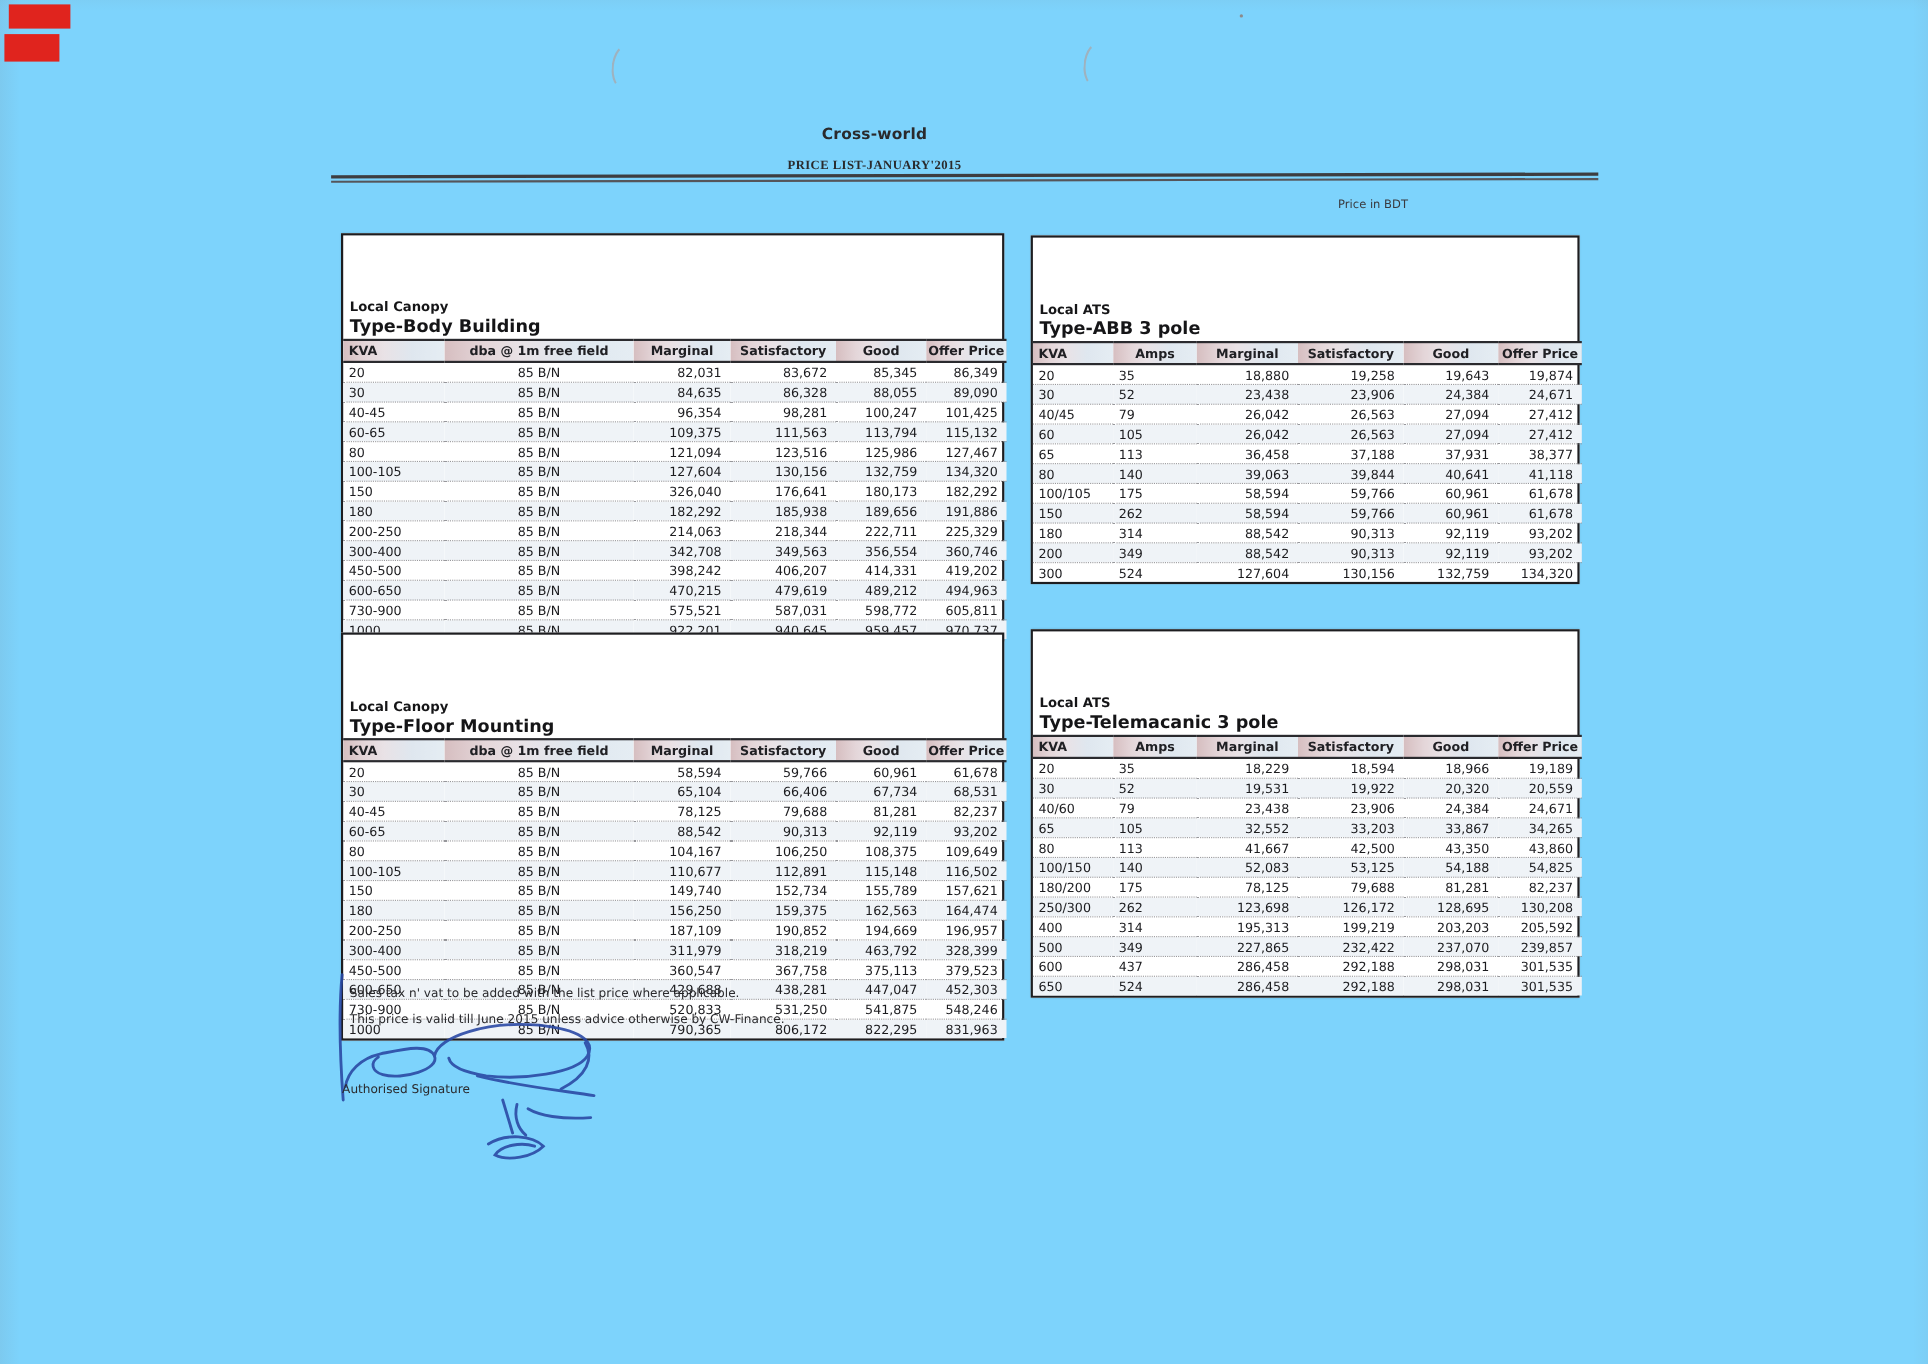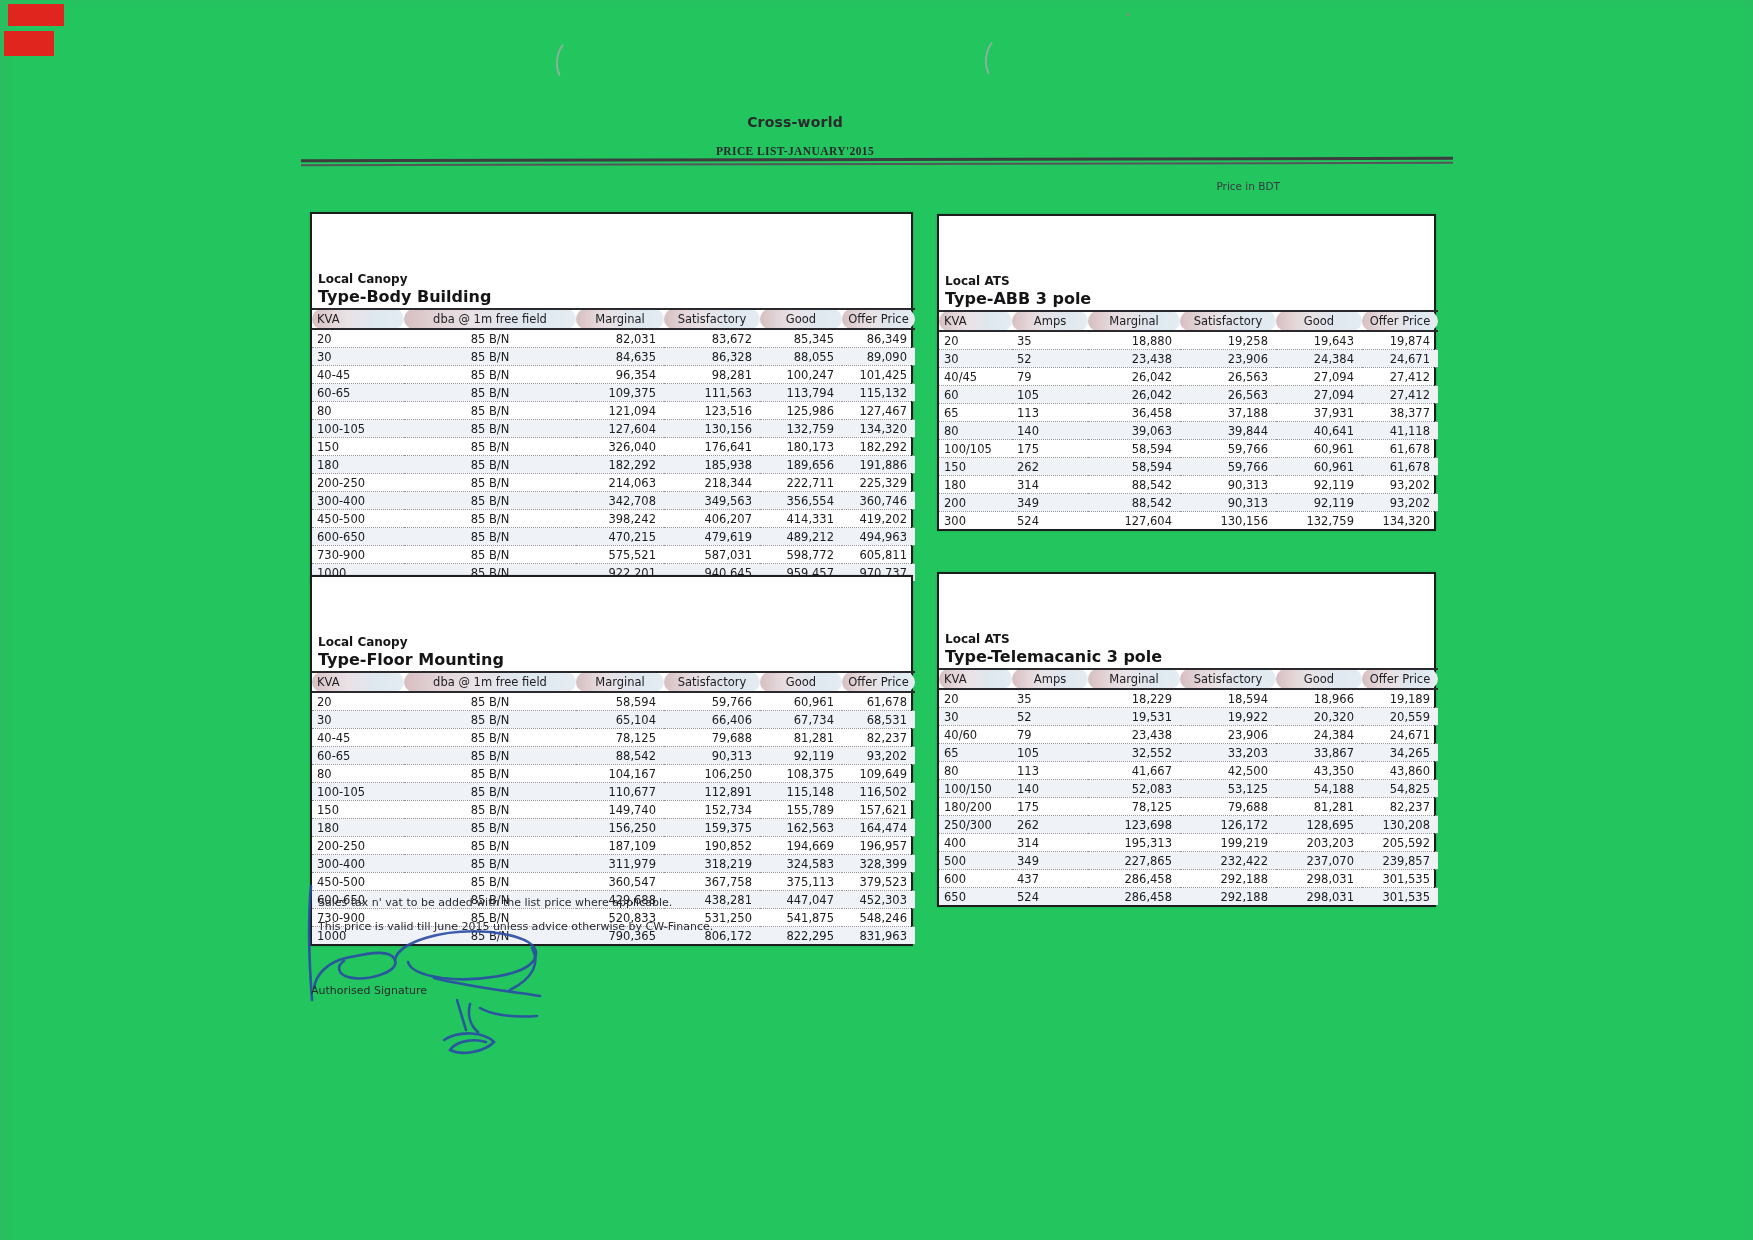--- a/index.html
+++ b/index.html
@@ -1,19 +1,19 @@
 <!DOCTYPE html>
 <html><head>
 <meta charset="utf-8">
 <style>
   html,body{margin:0;padding:0;background:#e9e9e7;}
   .page{
     position:relative;
     width:1753px;height:1240px;
-    background:#22c55e;
+    background:#7dd3fc;
     font-family:"DejaVu Sans","Liberation Sans",sans-serif;
     color:#1d1d1f;
     overflow:hidden;
   }
   
   .page::before{
     content:"";position:absolute;inset:0;pointer-events:none;
     background:
       linear-gradient(90deg, rgba(120,120,125,.10), rgba(0,0,0,0) 18px),
       linear-gradient(270deg, rgba(120,120,125,.06), rgba(0,0,0,0) 14px),
@@ -52,25 +52,25 @@
     border:2.5px solid #1d1d20;
     background:#ffffff;
     box-sizing:border-box;
     box-shadow:0 0 2px rgba(0,0,0,.18);
   }
   .tbl-title{font-size:12px;font-weight:700;padding:9px 0 0 6px;line-height:17px;color:#151517;margin-top:48px;}
   .tbl-subtitle{font-size:16px;font-weight:700;padding:0 0 3px 6px;line-height:17px;color:#151517;}
 
   .price-table table{border-collapse:collapse;width:100%;table-layout:fixed;}
   .price-table th{
-    font-size:11.5px;font-weight:400;color:#202024;
+    font-size:11.5px;font-weight:700;color:#202024;
     height:18px;padding:0;
     border-top:2px solid #2a2a2e;border-bottom:2px solid #2a2a2e;
     background:linear-gradient(90deg,#d6bec0 0%,#e4d6d9 22%,#e9e2e6 40%,#dfe7ef 68%,#e5edf3 100%);
-    overflow:hidden;white-space:nowrap;border-radius:10px;
+    overflow:hidden;white-space:nowrap;
   }
   .price-table td{
     font-size:11.5px;color:#1b1b1e;height:17px;padding:0;
     border-bottom:1px dotted #97979b;
     overflow:hidden;white-space:nowrap;
   }
   .price-table tbody tr:nth-child(even){background:#eff3f7;}
   .price-table tbody tr:last-child td{border-bottom:none;}
   .a-l{text-align:left;padding-left:5px !important;}
   .a-c{text-align:center;}
@@ -454,21 +454,21 @@
             <td class="a-r">187,109</td>
             <td class="a-r">190,852</td>
             <td class="a-r">194,669</td>
             <td class="a-r">196,957</td>
           </tr>
           <tr>
             <td class="a-l">300-400</td>
             <td class="a-c">85 B/N</td>
             <td class="a-r">311,979</td>
             <td class="a-r">318,219</td>
-            <td class="a-r">324,583</td>
+            <td class="a-r">463,792</td>
             <td class="a-r">328,399</td>
           </tr>
           <tr>
             <td class="a-l">450-500</td>
             <td class="a-c">85 B/N</td>
             <td class="a-r">360,547</td>
             <td class="a-r">367,758</td>
             <td class="a-r">375,113</td>
             <td class="a-r">379,523</td>
           </tr>

